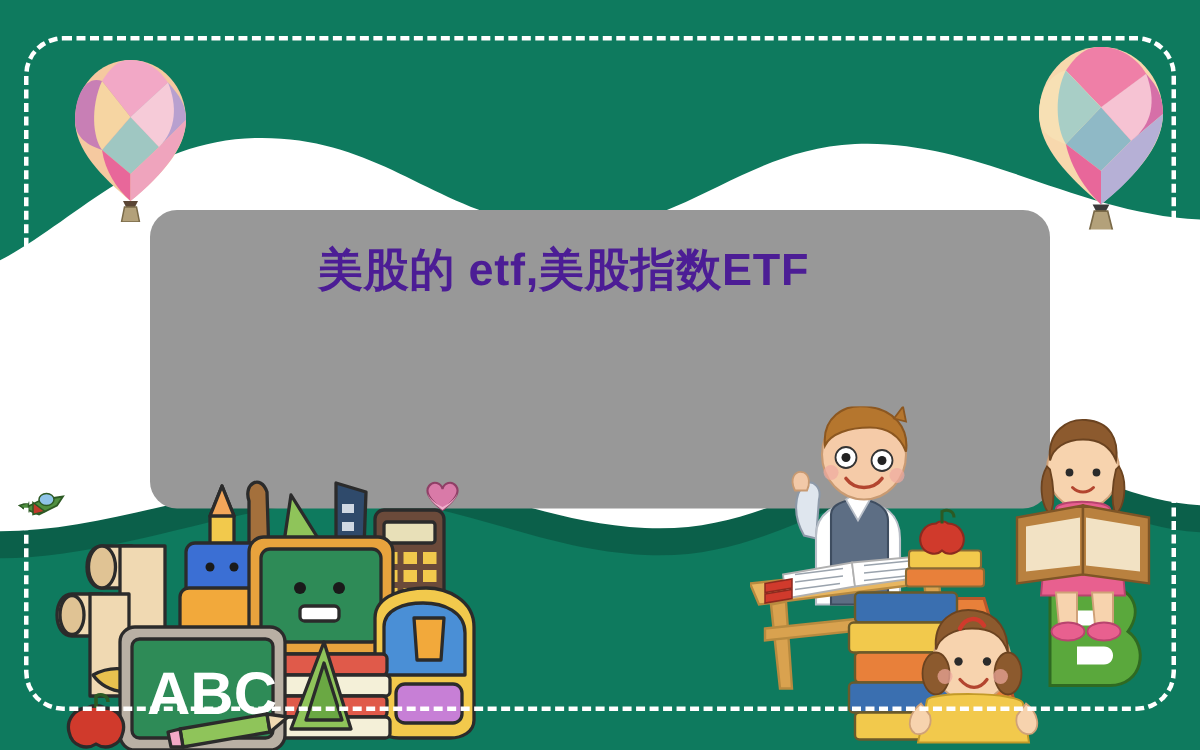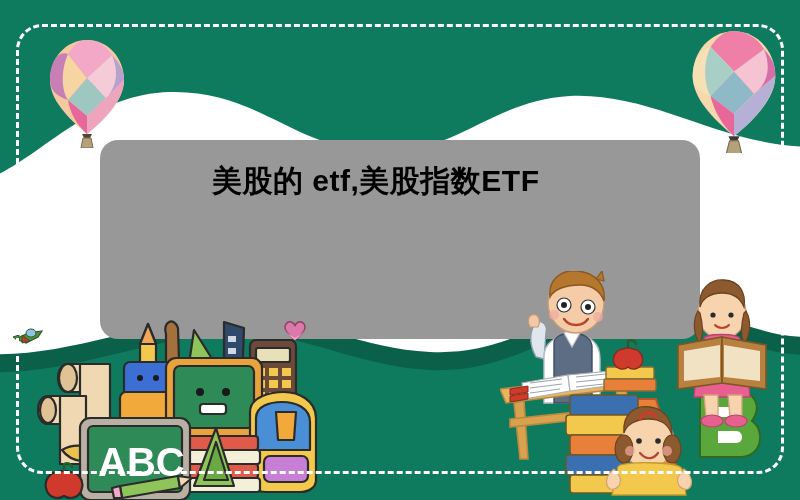--- a/index.html
+++ b/index.html
@@ -48,21 +48,21 @@
     height: 199px;
     background: #989898;
     border-radius: 18px;
     z-index: 4;
   }
   .card-title {
     position: absolute;
     left: 112px;
     top: 20px;
     width: 470px;
-    color: #000000;
+    color: #4c1d95;
     font-size: 30px;
     font-weight: bold;
     line-height: 42px;
     letter-spacing: 0.5px;
     white-space: pre-wrap;
   }
   
   .illus {
     position: absolute;
     z-index: 5;

